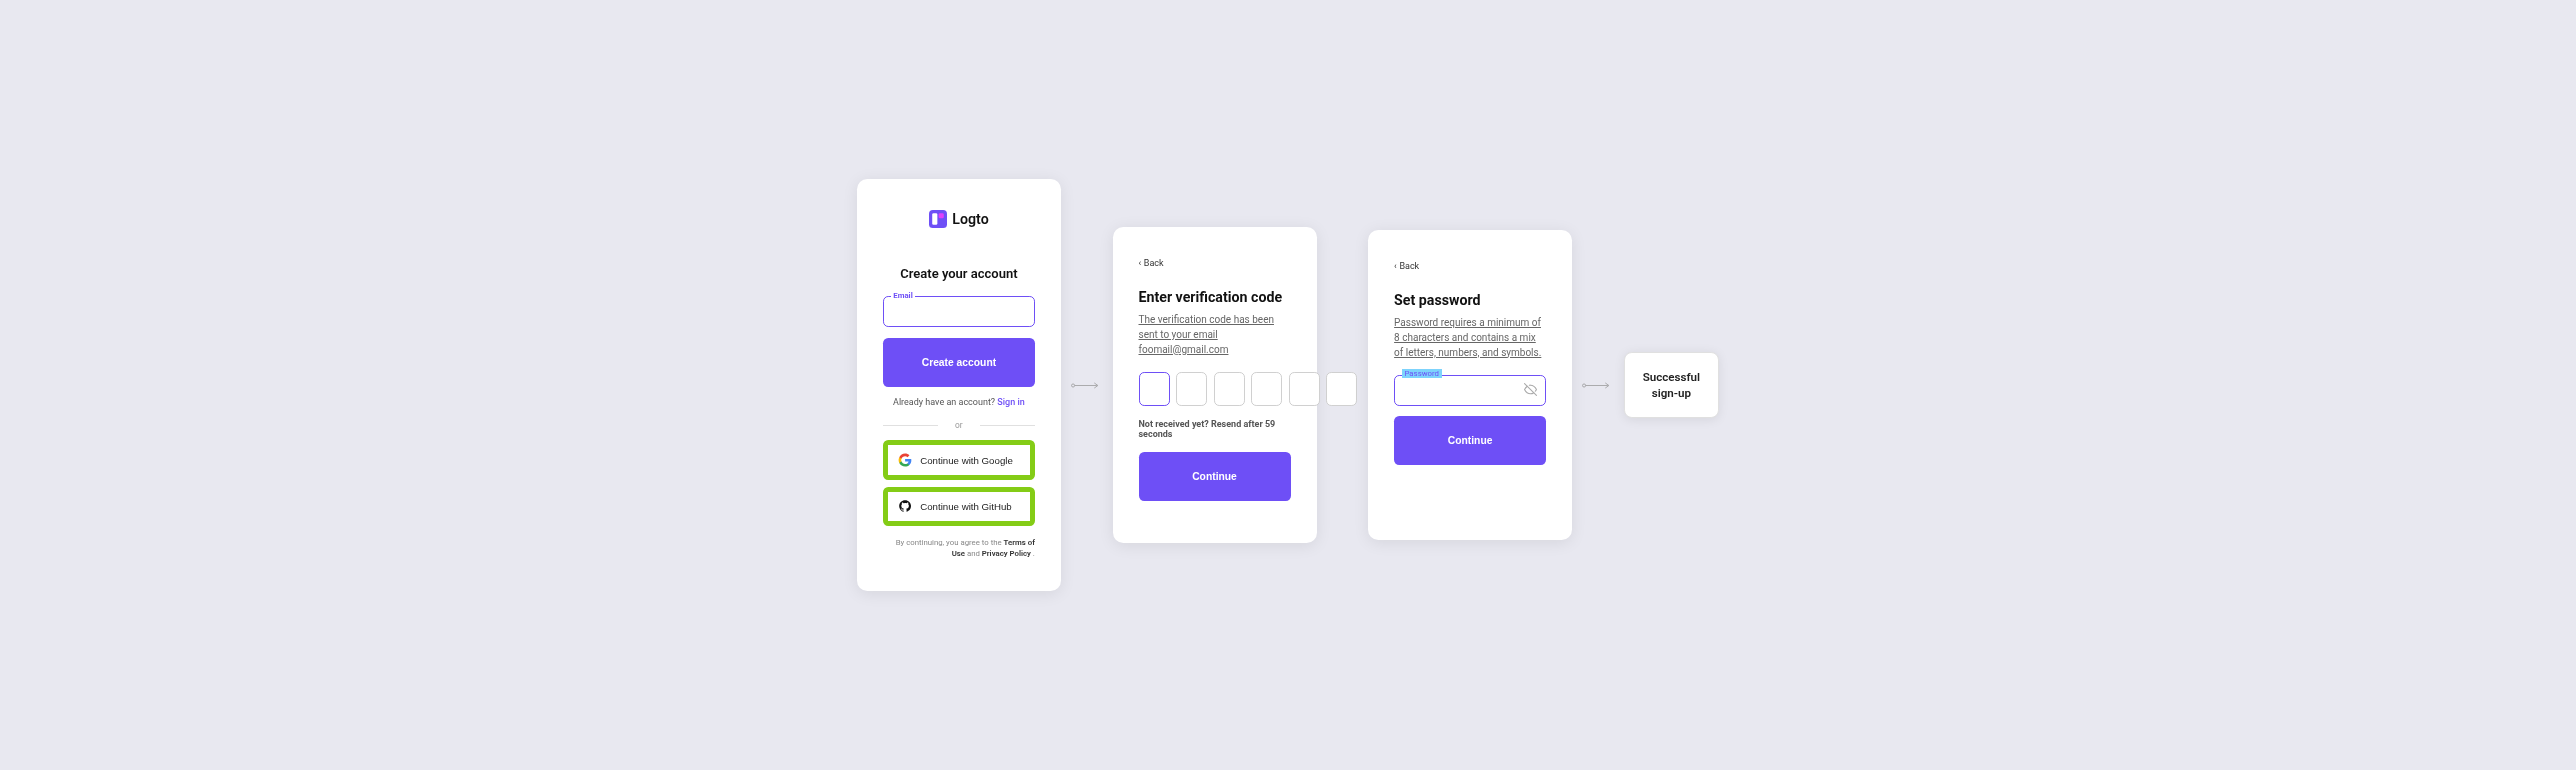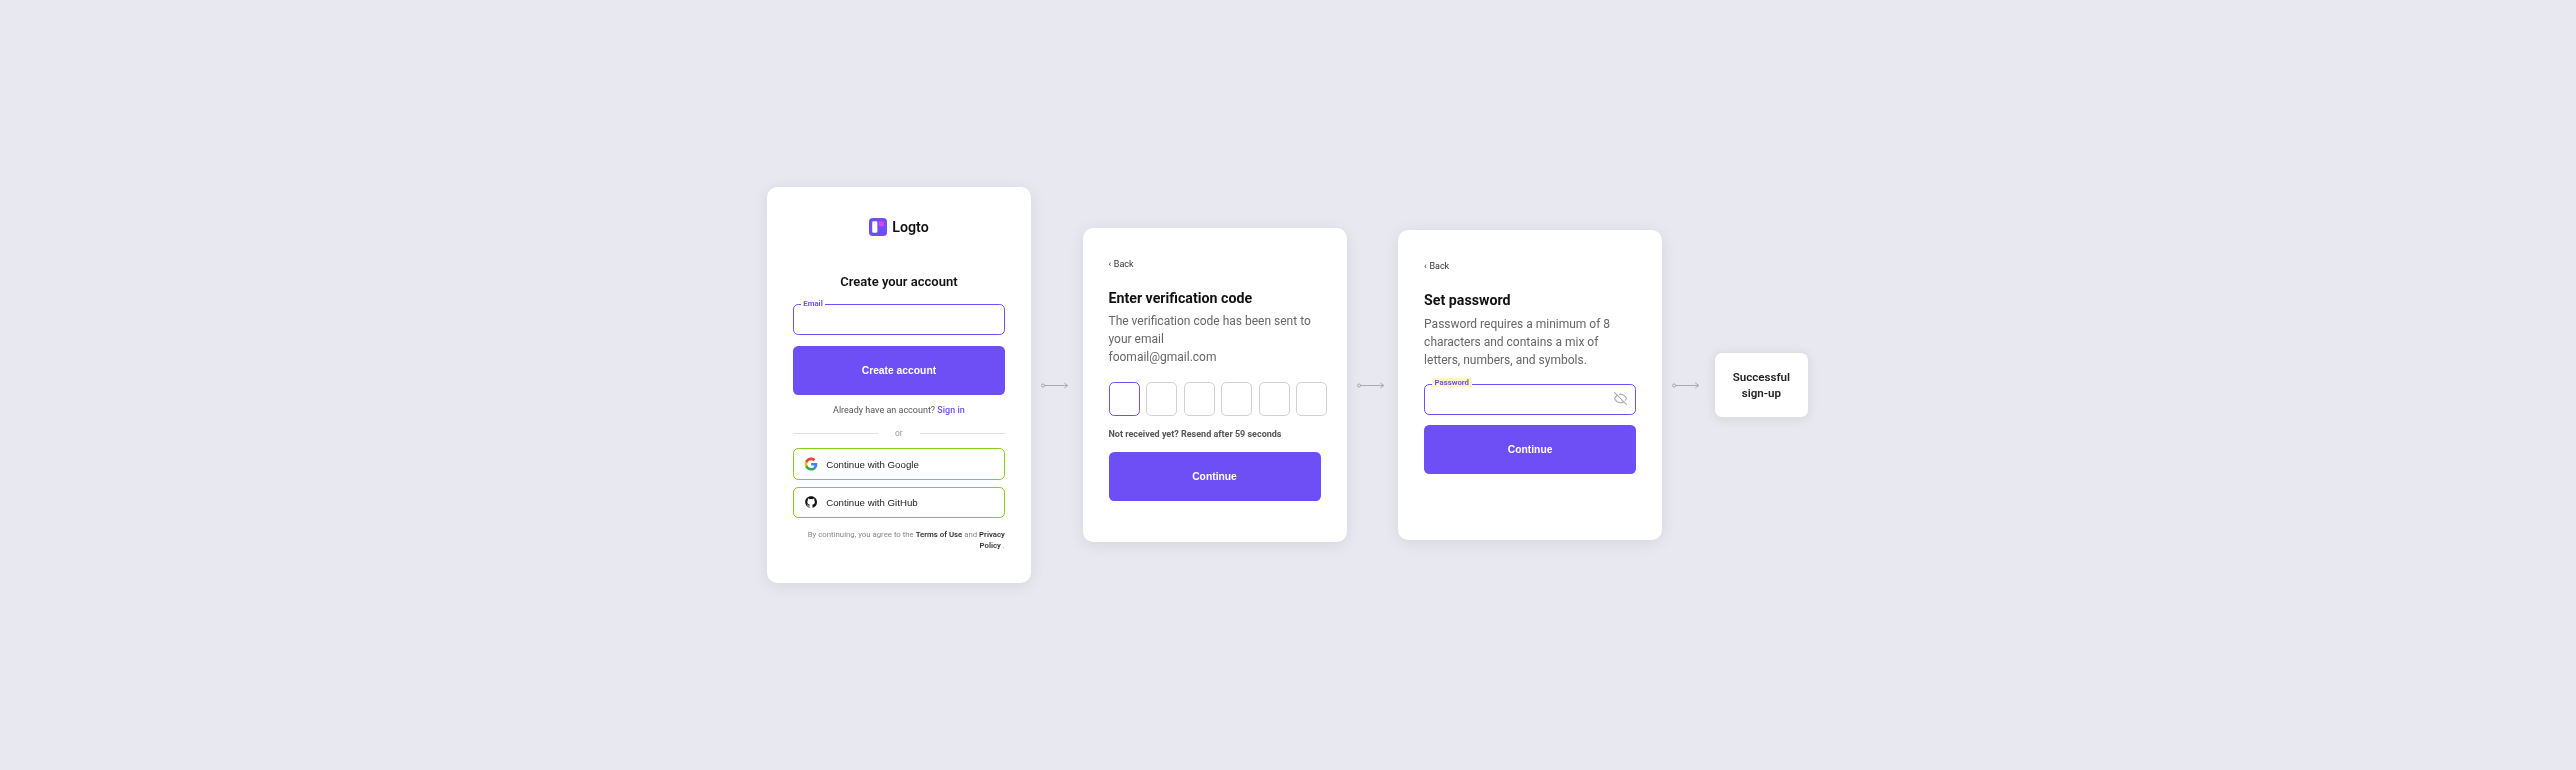--- a/index.html
+++ b/index.html
@@ -17,21 +17,21 @@
       align-items: center;
       gap: 0;
       width: 100%;
       max-width: 905px;
       justify-content: center;
     }
     .card {
       background: #ffffff;
       border-radius: 10.3px;
       padding: 31px 26px;
-      width: 264px;
+      width: 204px;
       min-height: 310px;
       box-shadow: 0 2.6px 15.5px rgba(0,0,0,0.08);
       position: relative;
       flex-shrink: 0;
     }
     .arrow {
       display: flex;
       align-items: center;
       margin: 0 10.3px;
       color: #888;
@@ -126,21 +126,21 @@
     }
     .divider-text {
       font-size: 8.4px;
       color: #999;
     }
     .social-btn {
       width: 100%;
       display: flex;
       align-items: center;
       gap: 7.8px;
-      border: 1px solid #84cc16;
+      border: 5px solid #84cc16;
       border-radius: 5.2px;
       padding: 7.8px 10.3px;
       font-size: 9.7px;
       font-weight: 500;
       color: #222;
       background: #fff;
       cursor: pointer;
       margin-bottom: 6.5px;
     }
     .social-icon {
@@ -174,24 +174,25 @@
     .back-chevron {
       font-size: 9px;
     }
     .card-title-left {
       font-size: 14.2px;
       font-weight: 700;
       color: #111;
       margin-bottom: 6.5px;
     }
     .card-subtitle {
-      font-size: 12px;
+      font-size: 10px;
       color: #666;
       margin-bottom: 15.5px;
       line-height: 1.5;
+      text-decoration: underline;
     }
     .otp-row {
       display: flex;
       gap: 6.5px;
       margin-bottom: 13px;
     }
     .otp-box {
       width: 31px;
       height: 34px;
       border: 1px solid #6E4FF6;
@@ -212,25 +213,25 @@
     }
     
     .password-input-group {
       position: relative;
       margin-bottom: 10.3px;
     }
     .password-input-label {
       position: absolute;
       top: -5.8px;
       left: 7.8px;
-      background: #fef9c3;
+      background: #7dd3fc;
       padding: 0 2.6px;
       font-size: 7.8px;
       color: #6E4FF6;
-      font-weight: 700;
+      font-weight: 400;
     }
     .password-input {
       width: 100%;
       border: 1px solid #6E4FF6;
       border-radius: 5.2px;
       padding: 9px 28.4px 9px 9px;
       font-size: 9.7px;
       outline: none;
       color: #111;
     }

